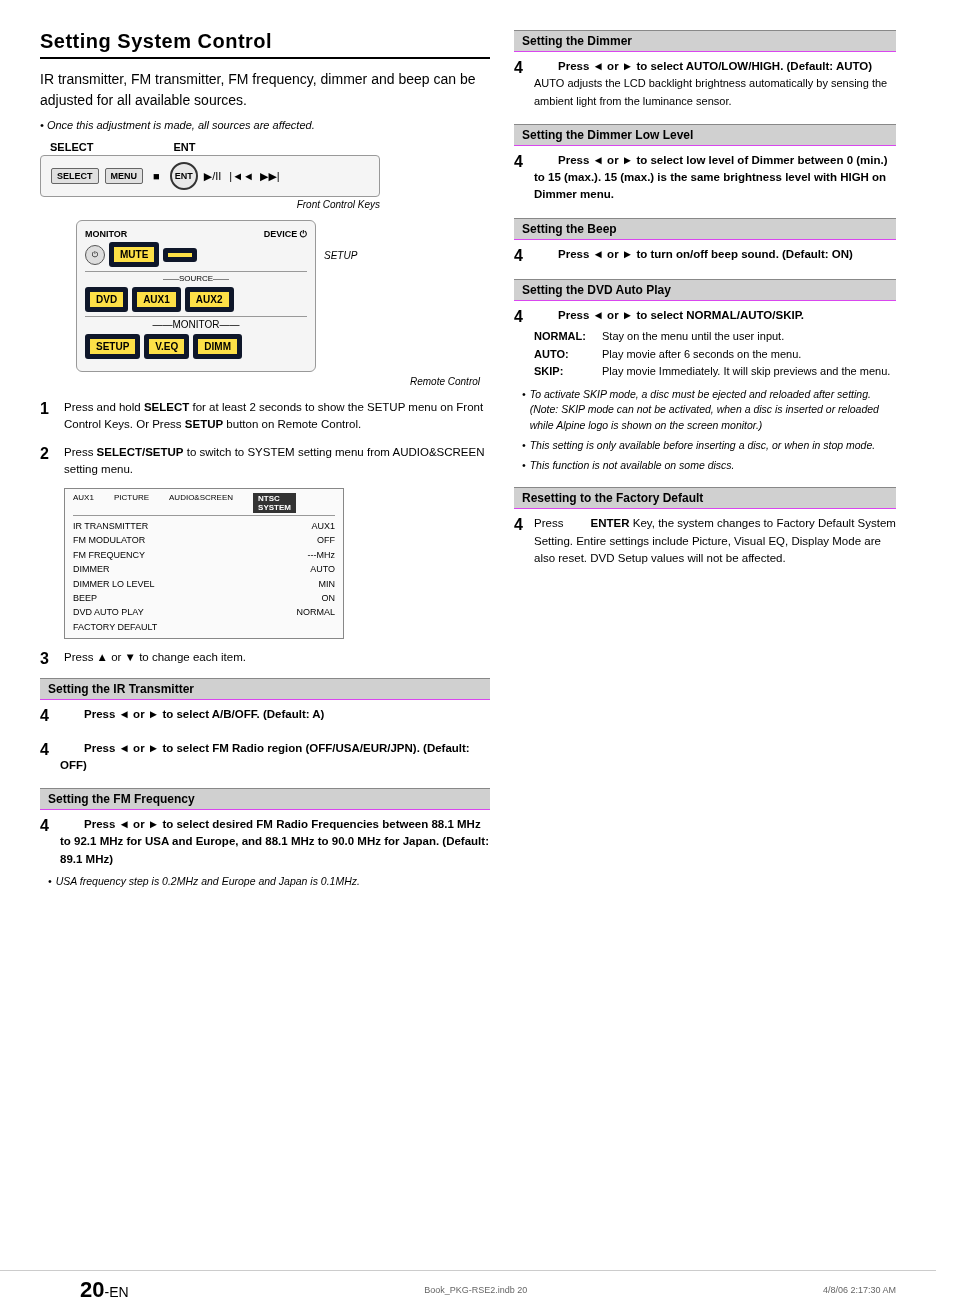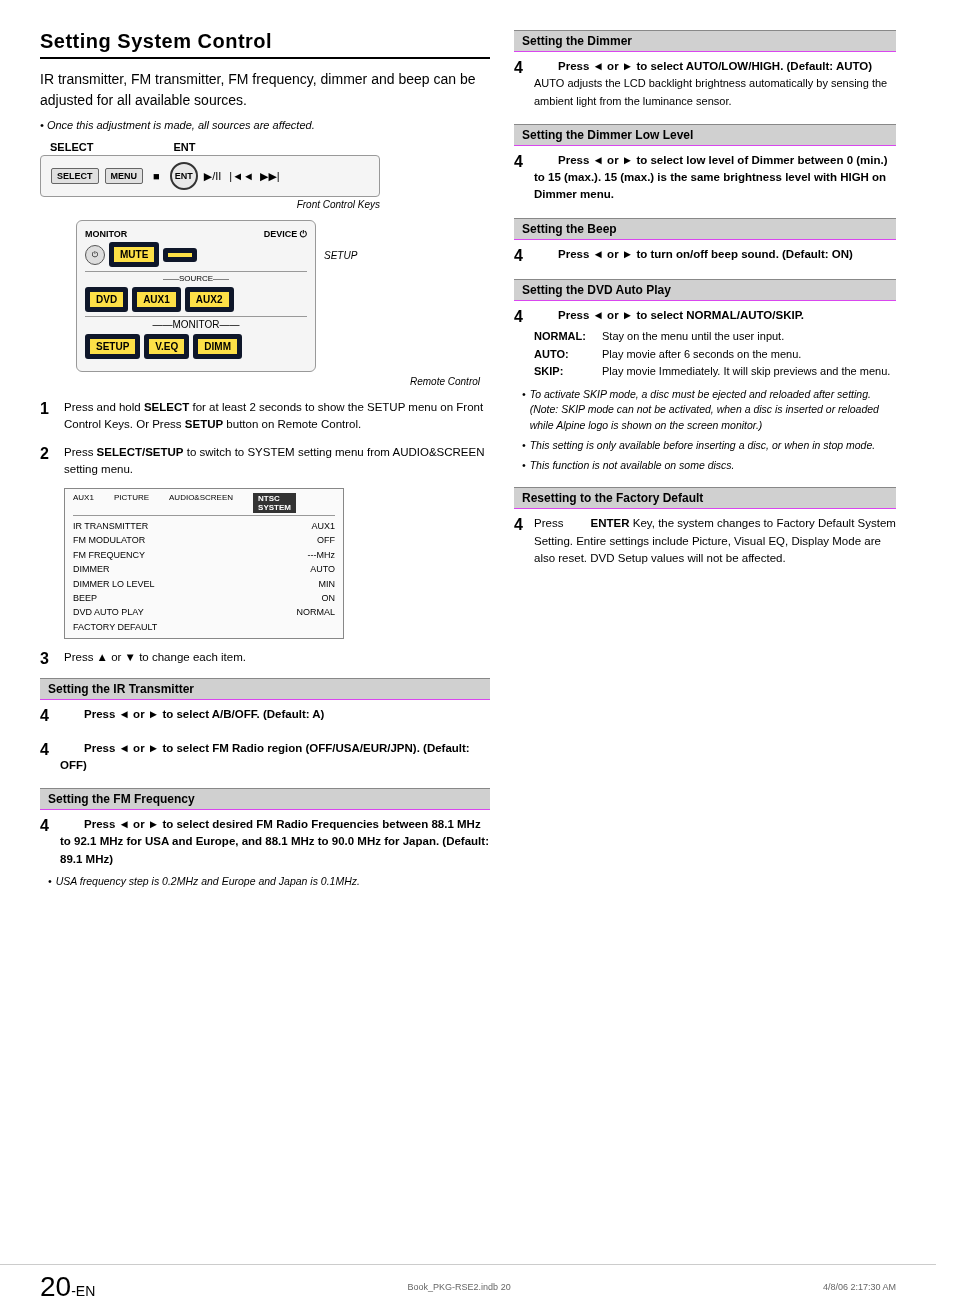--- a/index.html
+++ b/index.html
@@ -284,22 +284,23 @@
       right: 0;
       display: flex;
       justify-content: space-between;
       align-items: center;
       padding: 0 40px;
       font-size: 11px;
       border-top: 1px solid #ccc;
       padding-top: 6px;
     }
     .page-number {
-      font-size: 28px;
-      font-weight: normal;
+      font-size: 22px;
+      font-weight: bold;
+      margin-left: 40px;
     }
     .en-suffix {
       font-size: 14px;
     }
     .footer-filename {
       font-size: 9px;
       color: #666;
     }
     .footer-date {
       font-size: 9px;

